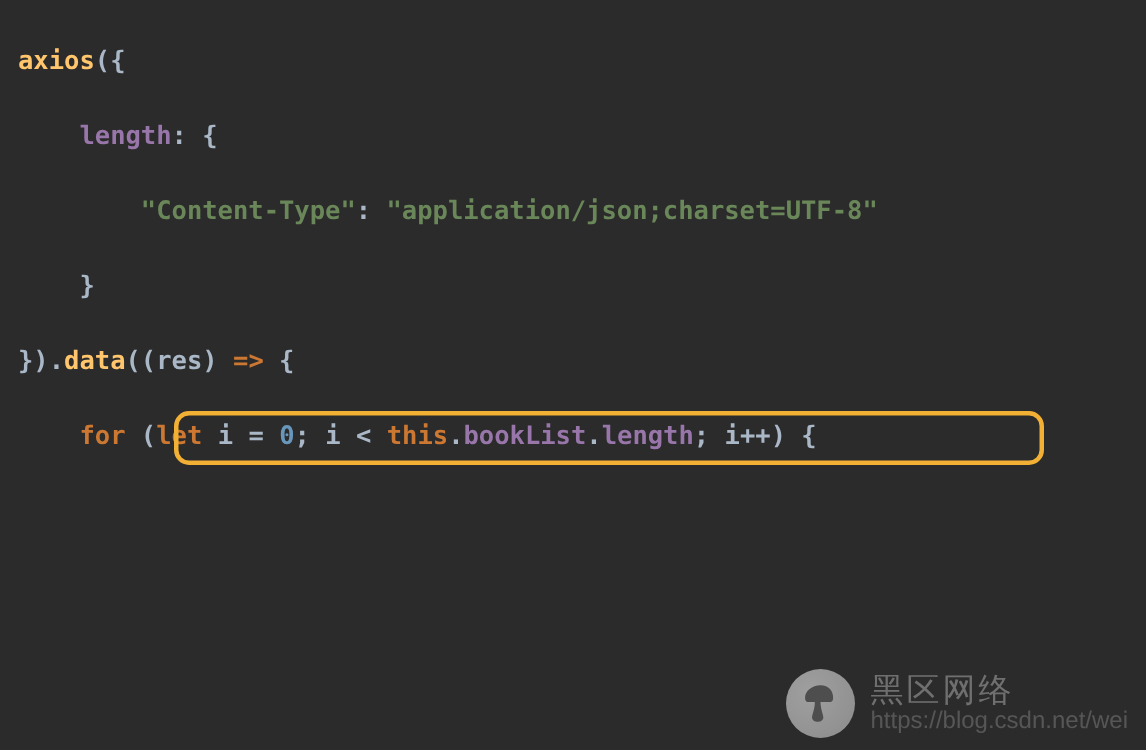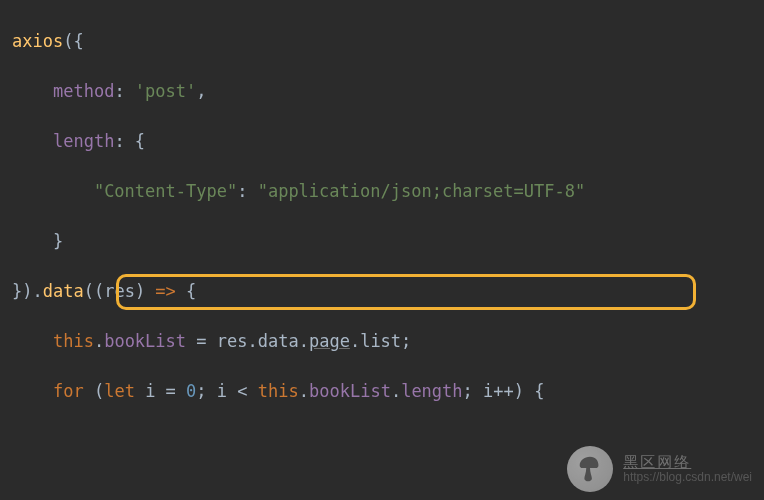--- a/index.html
+++ b/index.html
@@ -12,21 +12,21 @@
     font-family: Menlo, Consolas, "DejaVu Sans Mono", monospace;
     font-size: 17px;
     line-height: 25px;
     color: #a9b7c6;
   }
   .editor {
     position: relative;
     padding: 4px 0 0 12px;
     white-space: pre;
   }
-  .line { position: relative; }
+  .line { position: relative; font-weight: bold; }
   .kw   { color: #cc7832; }
   .this { color: #cc7832; }
   .ident{ color: #a9b7c6; }
   .prop { color: #9876aa; }
   .punct{ color: #a9b7c6; }
   .num  { color: #6897bb; }
   .str  { color: #6a8759; }
   .call { color: #ffc66d; }
   .olive{ color: #808000; }
   .underline { text-decoration: underline; text-decoration-color: #6c6c6c; }
@@ -55,34 +55,32 @@
     width: 46px;
     height: 46px;
     border-radius: 50%;
     background: radial-gradient(circle at 35% 35%, #ffffff, #dcdcdc);
     display: flex;
     align-items: center;
     justify-content: center;
   }
   .wm-icon svg { width: 30px; height: 30px; }
   .wm-text { display: flex; flex-direction: column; line-height: 1.1; }
-  .wm-main { font-family: "Microsoft YaHei", sans-serif; color: #a8a8a8; font-size: 15px; letter-spacing: 2px; text-decoration: underline; }
-  .wm-sub  { font-family: sans-serif; color: #7a7a7a; font-size: 12px; }
+  .wm-main { font-family: "Microsoft YaHei", sans-serif; color: #a8a8a8; font-size: 22px; letter-spacing: 2px; }
+  .wm-sub  { font-family: sans-serif; color: #7a7a7a; font-size: 16px; }
 </style>
 </head>
 <body>
 
 <div class="editor">
 <div class="line"><span class="call">axios</span><span class="punct">({</span></div>
-<div class="line">    <span class="prop">method</span><span class="punct">: </span><span class="str">'post'</span><span class="punct">,</span></div>
 <div class="line">    <span class="prop">length</span><span class="punct">: {</span></div>
 <div class="line">        <span class="str">"Content-Type"</span><span class="punct">: </span><span class="str">"application/json;charset=UTF-8"</span></div>
 <div class="line">    <span class="punct">}</span></div>
 <div class="line"><span class="punct">}).</span><span class="call">data</span><span class="punct">((</span><span class="ident">res</span><span class="punct">) </span><span class="kw">=&gt;</span><span class="punct"> {</span></div>
-<div class="line">    <span class="this">this</span><span class="punct">.</span><span class="prop">bookList</span><span class="punct"> = </span><span class="ident">res</span><span class="punct">.</span><span class="ident">data</span><span class="punct">.</span><span class="ident underline">page</span><span class="punct">.</span><span class="ident">list</span><span class="punct">;</span></div>
 <div class="line">    <span class="kw">for</span><span class="punct"> (</span><span class="kw">let</span><span class="punct"> </span><span class="ident">i</span><span class="punct"> = </span><span class="num">0</span><span class="punct">; </span><span class="ident">i</span><span class="punct"> &lt; </span><span class="this">this</span><span class="punct">.</span><span class="prop">bookList</span><span class="punct">.</span><span class="prop">length</span><span class="punct">; </span><span class="ident">i</span><span class="punct">++) {</span></div>
 
 
 
 
 
 
 
 
 

